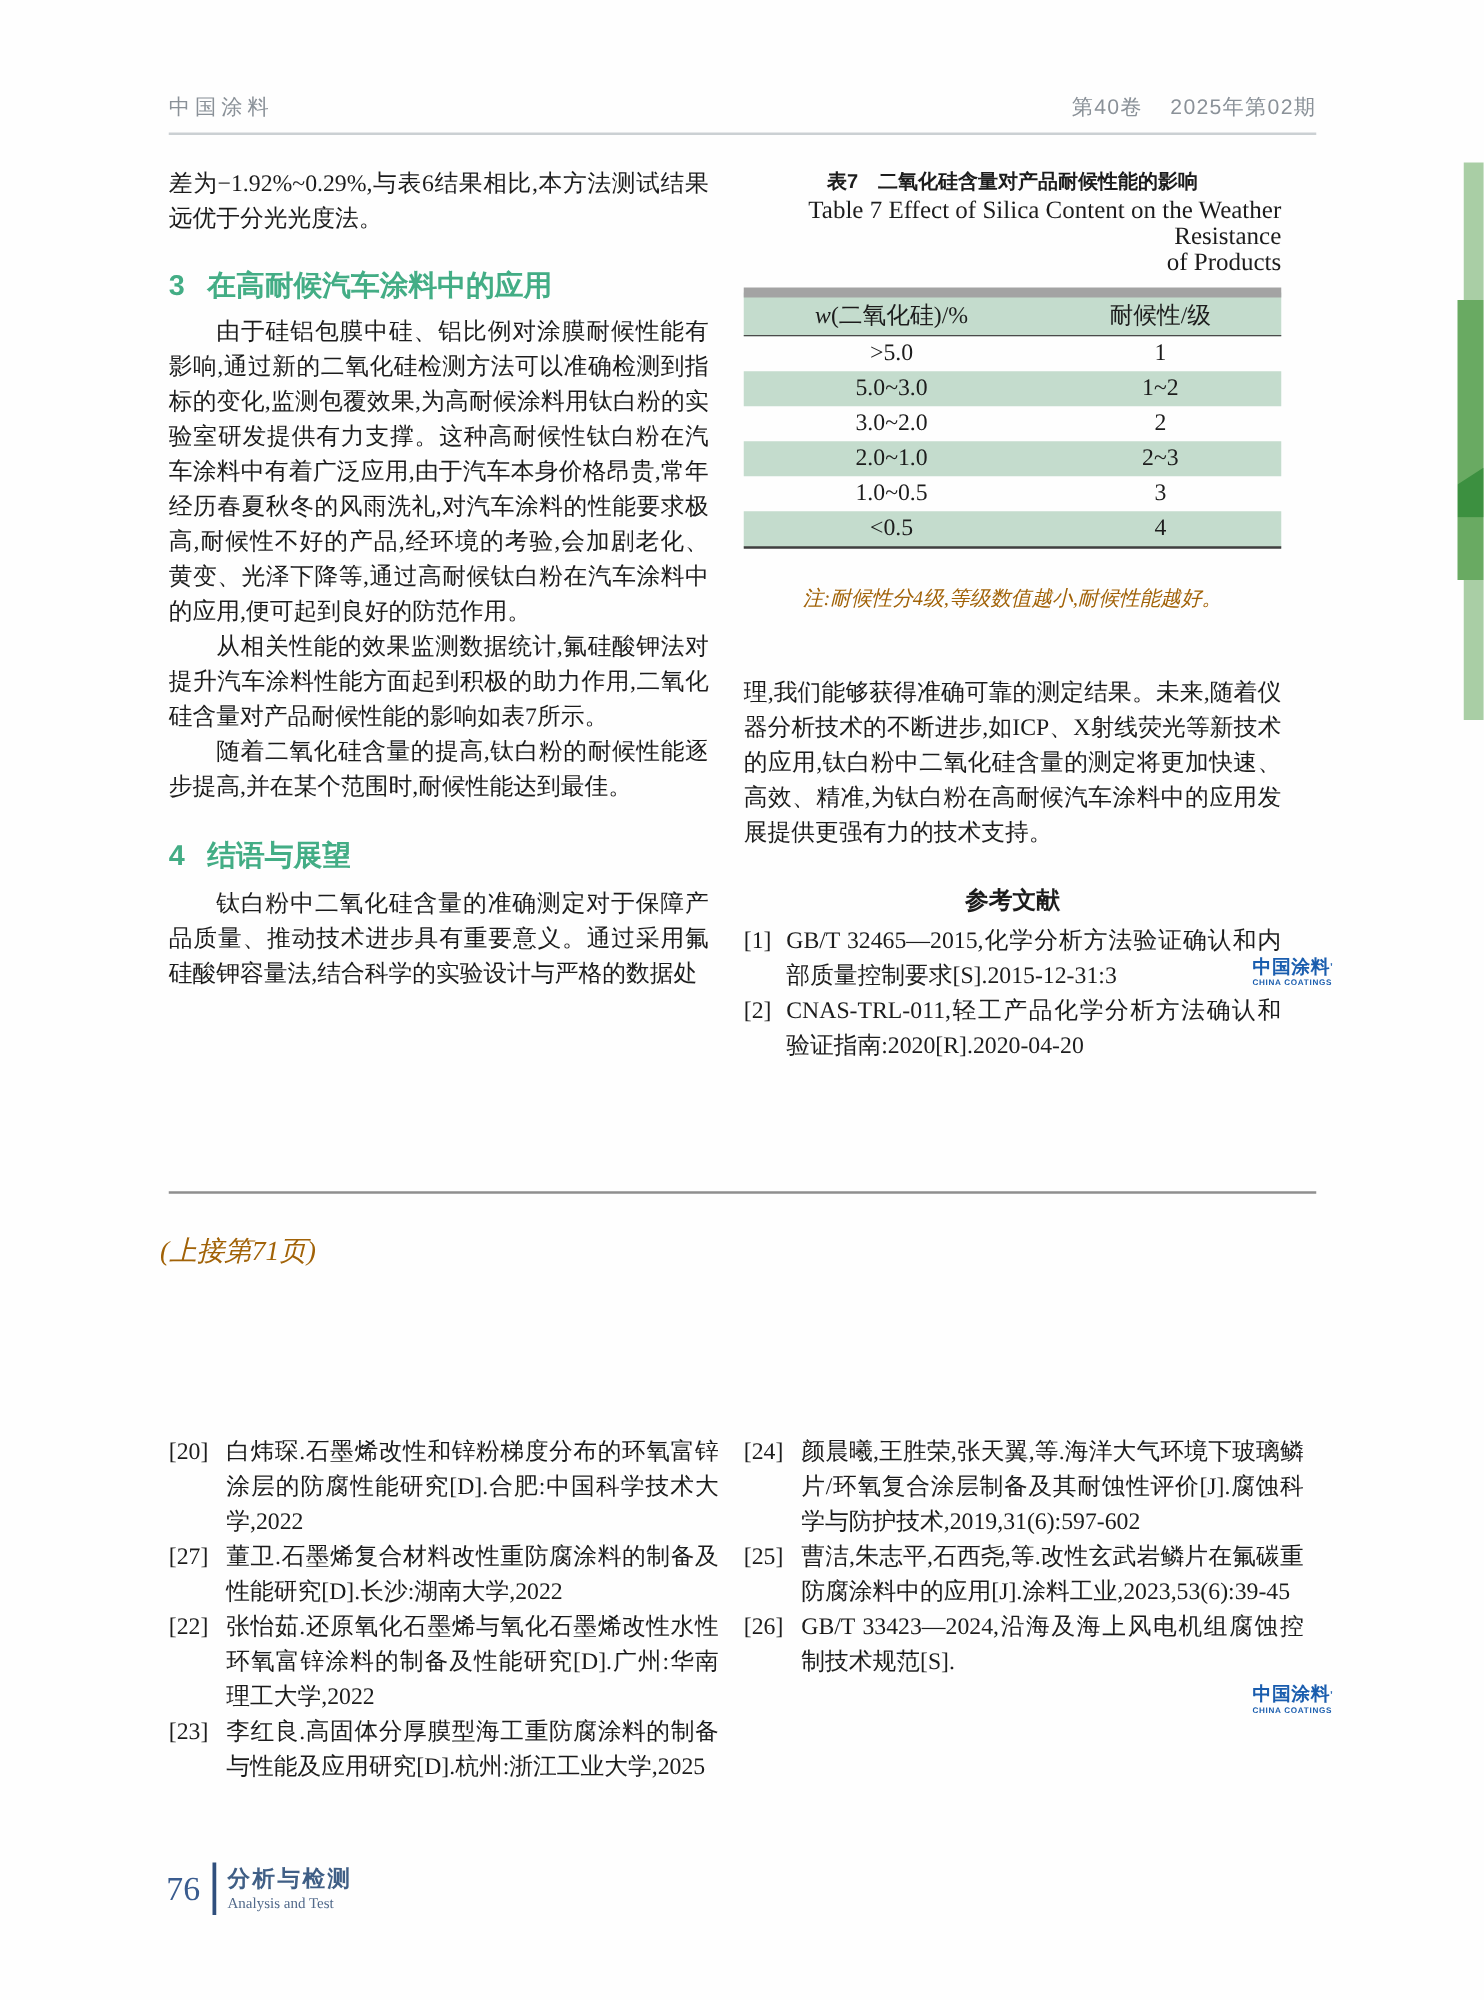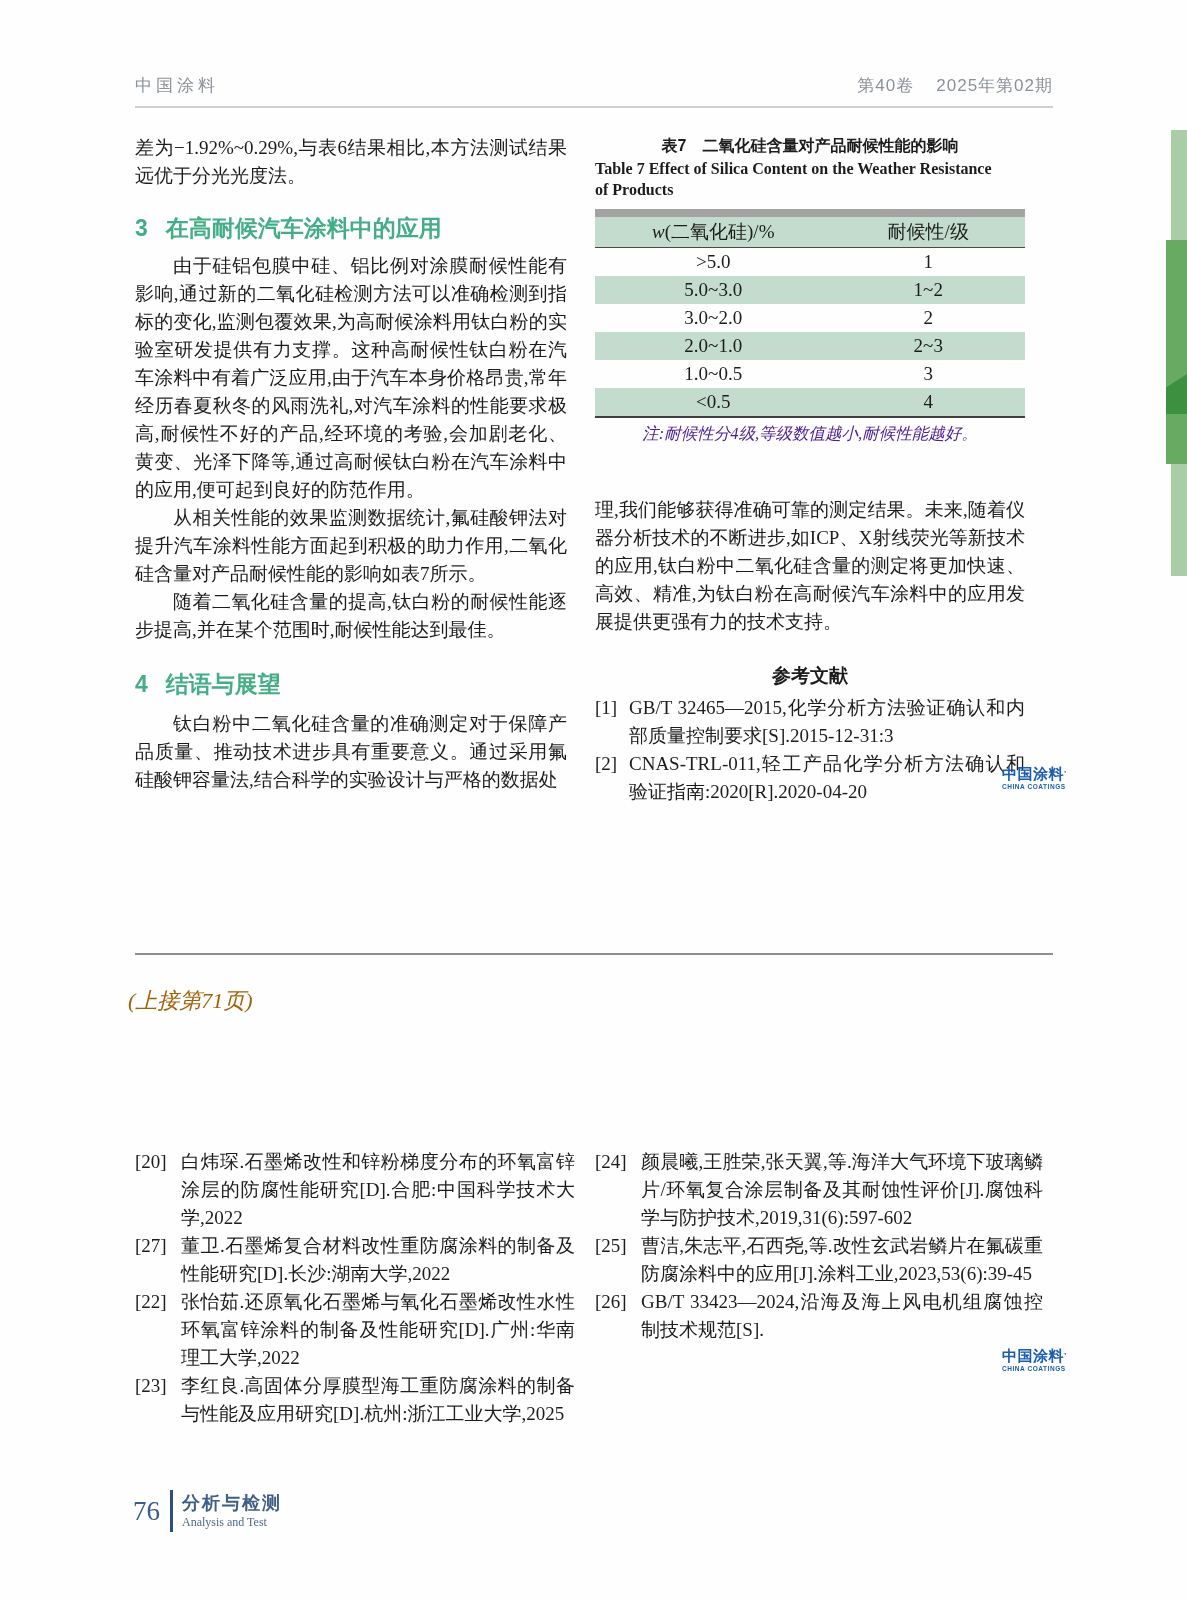--- a/index.html
+++ b/index.html
@@ -22,29 +22,29 @@
   p.indent{text-indent:2em;}
 
   h2.section{display:flex;gap:18px;font-family:"Liberation Sans","DejaVu Sans",sans-serif;
              color:#43ad85;font-size:23px;font-weight:bold;line-height:32px;text-align:left;}
   h2.s3{margin:22px 0 8px 0;}
   h2.s4{margin:24px 0 10px 0;}
 
   
   .table-caption-cn{text-align:center;font-family:"Liberation Sans","DejaVu Sans",sans-serif;
                     font-weight:bold;font-size:16px;line-height:24px;}
-  .table-caption-en{text-align:left;font-weight:bold;font-size:16px;line-height:21px;}
+  .table-caption-en{text-align:right;font-weight:normal;font-size:20px;line-height:21px;}
   table.silica{width:100%;border-collapse:collapse;margin-top:9px;font-size:19px;
                border-top:8px solid #a3a3a3;border-bottom:2px solid #3f3f3f;}
   table.silica thead th{background:#c4dccd;font-weight:normal;height:30px;text-align:center;
                         border-bottom:1px solid #4a4a4a;padding:0;}
   table.silica td{height:28px;line-height:28px;text-align:center;padding:0;}
   table.silica th:first-child, table.silica td:first-child{width:55%;}
   table.silica tbody tr:nth-child(even){background:#c4dccd;}
-  .table-note{color:#4c1d95;font-style:italic;font-size:16.5px;text-align:center;margin-top:2px;}
+  .table-note{color:#a16207;font-style:italic;font-size:16.5px;text-align:center;margin-top:26px;}
   .after-table{margin-top:48px !important;}
 
   
   .refs-heading{text-align:center;font-family:"Liberation Sans","DejaVu Sans",sans-serif;
                 font-weight:bold;font-size:19px;line-height:28px;margin-top:26px;}
   .ref-list{margin-top:4px;}
   .ref-item{position:relative;padding-left:34px;text-align:justify;}
   .ref-item .ref-label{position:absolute;left:0;top:0;}
   .bottom-refs .ref-item{padding-left:46px;}
 

